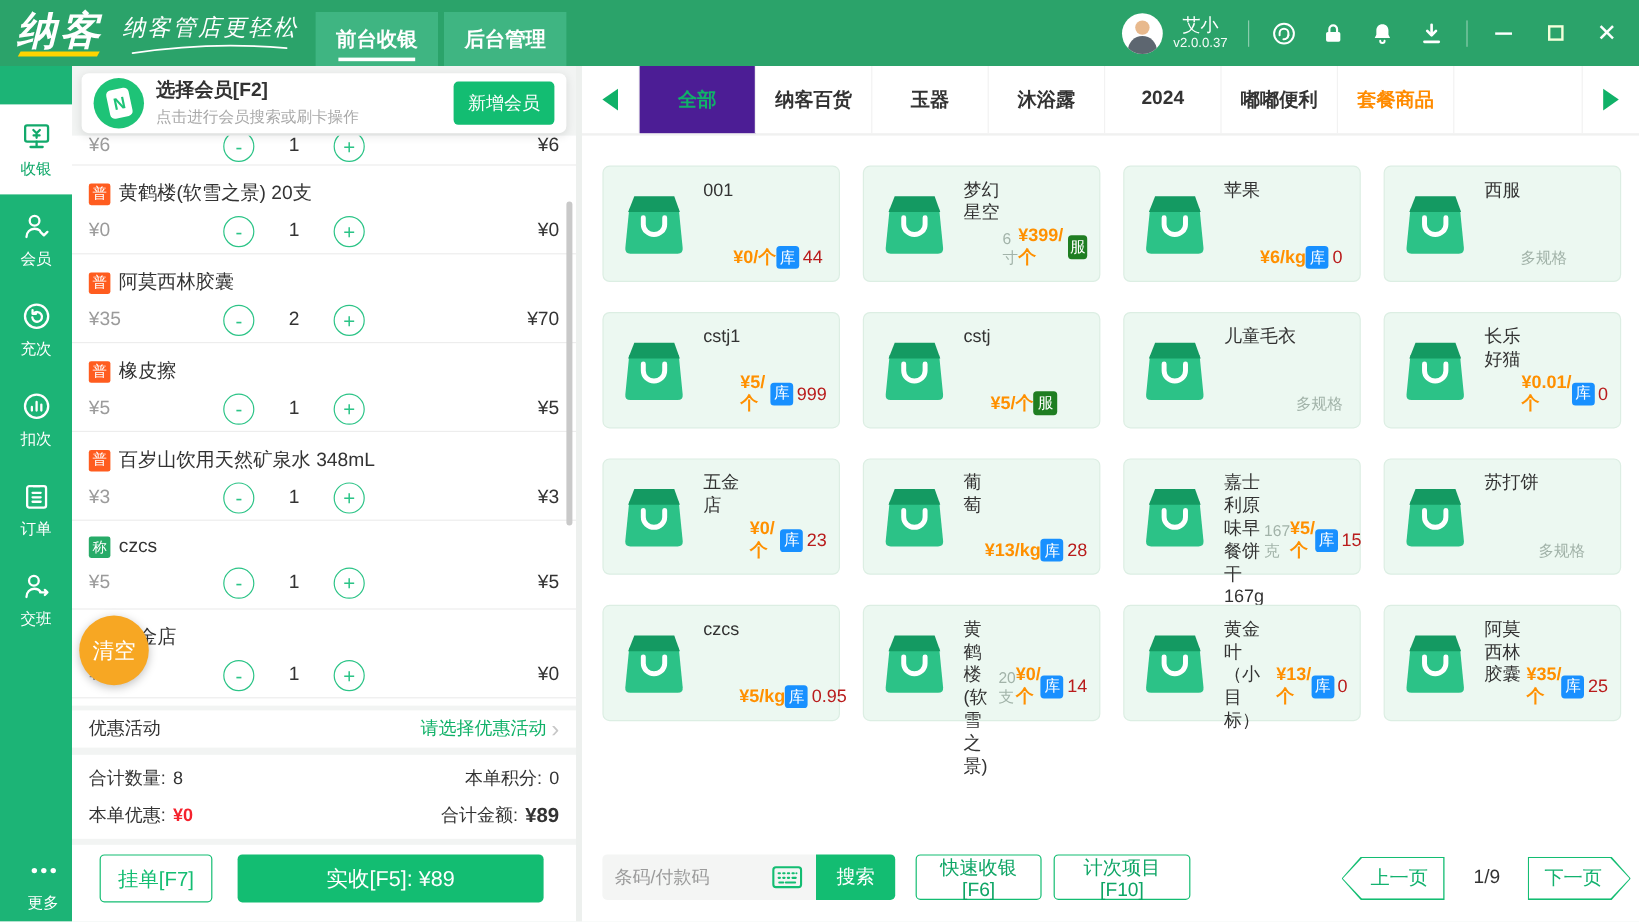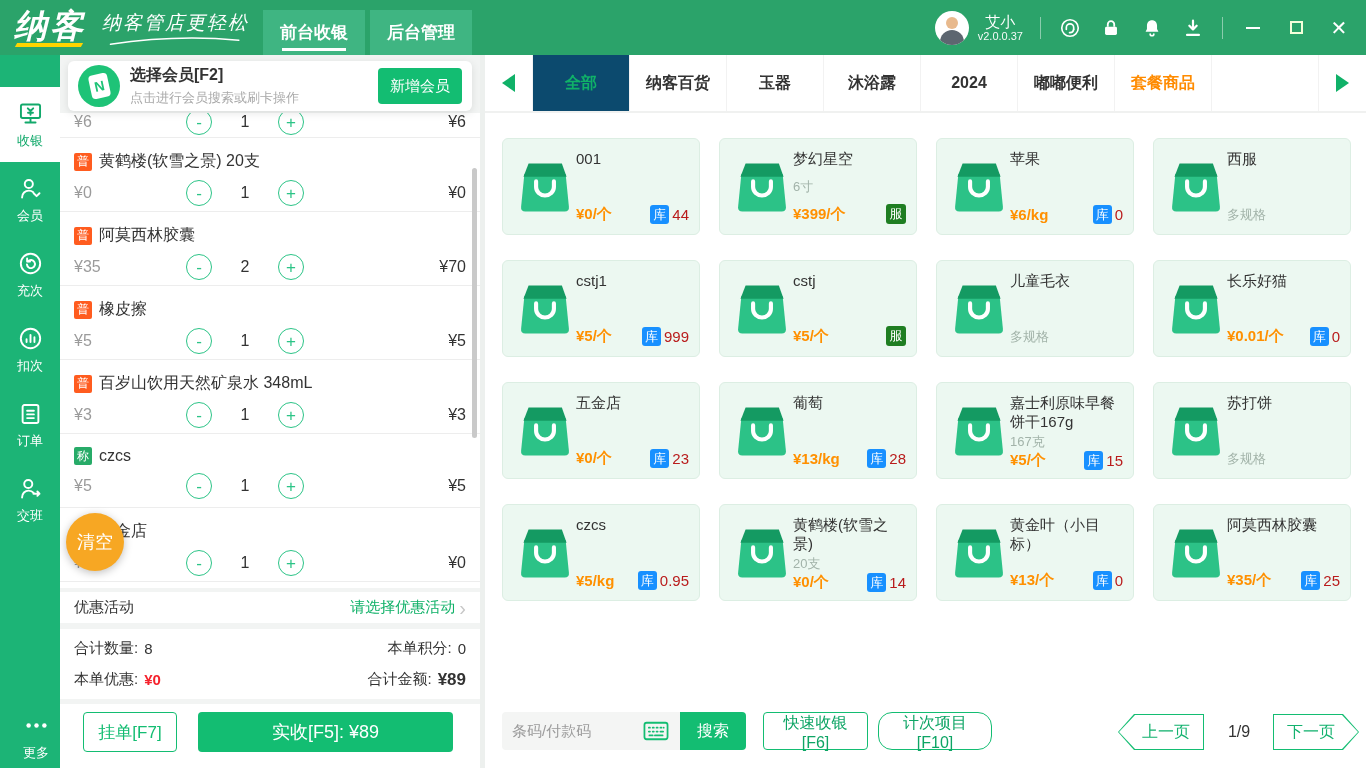--- a/index.html
+++ b/index.html
@@ -73,43 +73,43 @@
   .hold-btn { position:absolute; left:23px; top:8px; width:94px; height:40px; background:#fff; border:1px solid #13bd72; color:#13bd72; font-size:17px; border-radius:4px; cursor:pointer; }
   .pay-btn { position:absolute; left:138px; top:8px; width:255px; height:40px; background:#13bd72; border:none; color:#fff; font-size:18px; border-radius:4px; cursor:pointer; }
   
   .right-panel { position:absolute; left:485px; top:55px; right:0; bottom:0; background:#fff; }
   .cat-bar { height:58px; display:flex; align-items:stretch; border-bottom:2px solid #f0f1f0; }
   .cat-arrow { width:48px; flex:none; display:flex; align-items:center; justify-content:center; border-right:1px solid #f2f2f2; cursor:pointer; }
   .cat-arrow.right { margin-left:auto; border-right:none; border-left:1px solid #f2f2f2; }
   .tri-left { width:0; height:0; border:9px solid transparent; border-left:0; border-right:13px solid #10b168; }
   .tri-right { width:0; height:0; border:9px solid transparent; border-right:0; border-left:13px solid #10b168; }
   .cat-tab { width:97px; flex:none; display:flex; align-items:center; justify-content:center; font-size:16px; font-weight:bold; color:#333; border-right:1px solid #f2f2f2; white-space:nowrap; overflow:hidden; cursor:pointer; }
-  .cat-tab.active { background:#0c4a6e; color:#10b168; }
+  .cat-tab.active { background:#4c1d95; color:#10b168; }
   .cat-tab.highlight { color:#ff8b00; }
   .product-grid { position:absolute; left:17px; top:83px; display:grid; grid-template-columns:repeat(4,198px); gap:25px 19px; }
   .p-card { width:198px; height:97px; background:#ecf8f1; border:1px solid #dceee3; border-radius:6px; display:flex; align-items:stretch; padding:10px 10px 10px 12px; cursor:pointer; }
   .bag { width:60px; height:64px; align-self:center; flex:none; }
-  .p-content { flex:1; min-width:0; margin-left:1px; display:flex; flex-direction:column; }
+  .p-content { flex:1; min-width:0; margin-left:11px; display:flex; flex-direction:row; }
   .p-name { font-size:15px; line-height:19px; color:#333; }
   .p-spec { font-size:13px; color:#a2b3a9; margin-top:auto; padding-top:2px; }
   .p-bottom { margin-top:auto; display:flex; align-items:center; }
   .p-price { color:#ff9000; font-size:15px; font-weight:bold; }
   .p-stock { margin-left:auto; display:flex; align-items:center; gap:3px; }
   .stock-tag { width:19px; height:19px; background:#1890ff; color:#fff; font-size:13px; border-radius:3px; display:flex; align-items:center; justify-content:center; }
   .stock-num { font-size:15px; color:#b91c1c; }
   .p-tag { margin-left:auto; width:20px; height:20px; background:#1f7e22; color:#fff; font-size:13px; border-radius:3px; display:flex; align-items:center; justify-content:center; }
   .rp-footer { position:absolute; left:0; right:0; bottom:0; height:68px; background:#fff; }
   .search-group { position:absolute; left:17px; top:12px; display:flex; }
   .search-input { width:178px; height:38px; background:#f4f5f4; border-radius:4px 0 0 4px; display:flex; align-items:center; padding:0 10px; cursor:text; }
   .search-ph { color:#9b9b9b; font-size:15px; }
   .kb-icon { margin-left:auto; width:28px; height:22px; }
   .search-btn { width:66px; height:38px; background:#13bd72; border:none; color:#fff; font-size:16px; border-radius:0 4px 4px 0; cursor:pointer; }
   .ghost-btn { position:absolute; top:12px; height:38px; background:#fff; border:1px solid #13bd72; color:#0ea565; font-size:16px; border-radius:4px; cursor:pointer; padding:0 12px; }
   .quick-btn { left:278px; width:105px; }
-  .count-btn { left:393px; width:114px;border-radius:14px; }
+  .count-btn { left:393px; width:114px; }
   .pg-btn { position:absolute; top:14px; width:86px; height:36px; cursor:pointer; }
   .pg-shape-outer,.pg-shape-inner { position:absolute; }
   .pg-shape-outer { inset:0; background:#13bd72; }
   .pg-shape-inner { inset:1px; background:#fff; }
   .pg-prev .pg-shape-outer,.pg-prev .pg-shape-inner { clip-path:polygon(16px 0,100% 0,100% 100%,16px 100%,0 50%); }
   .pg-next .pg-shape-outer,.pg-next .pg-shape-inner { clip-path:polygon(0 0,calc(100% - 16px) 0,100% 50%,calc(100% - 16px) 100%,0 100%); }
   .pg-label { position:absolute; inset:0; display:flex; align-items:center; justify-content:center; color:#13b26f; font-size:16px; }
   .pg-prev { left:633px; } .pg-prev .pg-label { padding-left:10px; }
   .pg-next { left:788px; } .pg-next .pg-label { padding-right:10px; }
   .page-indicator { position:absolute; left:726px; top:14px; width:56px; line-height:36px; text-align:center; font-size:16px; color:#333; }

